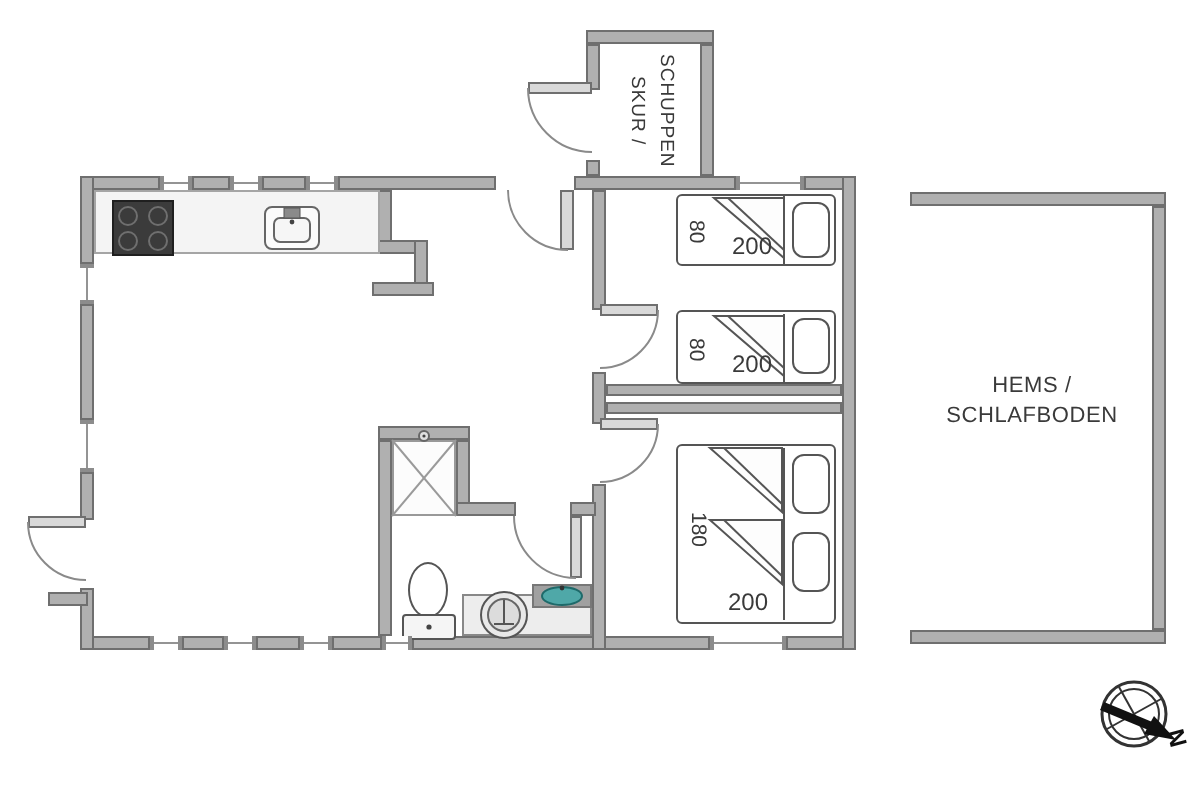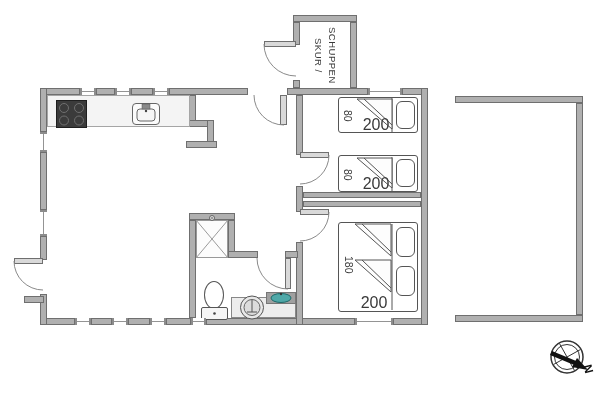--- a/index.html
+++ b/index.html
@@ -29,21 +29,21 @@
   .bsink-base { background:#a0a0a0; border:1px solid #777; }
   .bed { background:#ffffff; border:1.5px solid #555; border-radius:3px; }
   .pillow { background:#ffffff; border:1.5px solid #555; border-radius:6px; }
   
   .overlay { position:absolute; left:0; top:0; z-index:4; pointer-events:none; }
   
   .lbl { position:absolute; z-index:5; color:#3a3a3a; }
   .room-lbl { font-size:11px; line-height:1.35; text-align:center; white-space:pre-line; letter-spacing:0.3px; }
   .shed-lbl { writing-mode:vertical-lr; font-size:9.5px; line-height:1.5; letter-spacing:0.5px;
               display:flex; align-items:center; justify-content:center; white-space:pre-line; text-align:center; }
-  .dim { font-size:16px; text-align:center; }
+  .dim { font-size:12px; text-align:center; }
   .dimV { writing-mode:vertical-rl; font-size:10.5px; display:flex; align-items:center; justify-content:center; }
   .north { font-size:12px; font-weight:bold; transform:rotate(75deg); color:#111; }
 </style>
 </head>
 <body>
 
 <div class="plan">
 
   <div class="w" style="left:40px;top:88px;width:40px;height:7px"></div>
   <div class="w" style="left:96px;top:88px;width:19px;height:7px"></div>
@@ -196,20 +196,22 @@
       <circle cx="567" cy="357" r="12.5" fill="none" stroke="#333" stroke-width="1"></circle>
       <line x1="553.5" y1="364.5" x2="580.5" y2="349.5" stroke="#333" stroke-width="1"></line>
       <line x1="559.5" y1="343.5" x2="574.5" y2="370.5" stroke="#333" stroke-width="1"></line>
       <polygon points="552,351 581,363 579,367 550,355" fill="#111"></polygon>
       <polygon points="588,370 572,367 577,358" fill="#111"></polygon>
     </g>
   </svg>
 
   <div class="lbl shed-lbl" style="left:299px;top:23px;width:52px;height:64px">SKUR /
 SCHUPPEN</div>
+  <div class="lbl room-lbl" style="left:455px;top:186px;width:122px">HEMS /
+SCHLAFBODEN</div>
   <div class="lbl dimV" style="left:341px;top:102px;width:14px;height:28px">80</div>
   <div class="lbl dim" style="left:361px;top:116px;width:30px">200</div>
   <div class="lbl dimV" style="left:341px;top:161px;width:14px;height:28px">80</div>
   <div class="lbl dim" style="left:361px;top:175px;width:30px">200</div>
   <div class="lbl dimV" style="left:342px;top:247px;width:14px;height:36px">180</div>
   <div class="lbl dim" style="left:359px;top:294px;width:30px">200</div>
   <div class="lbl north" style="left:584px;top:362px">N</div>
 </div>
 
 </body></html>

